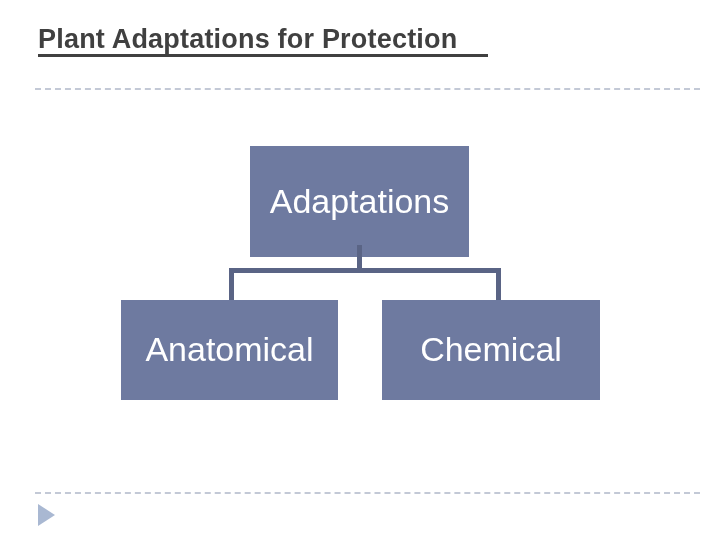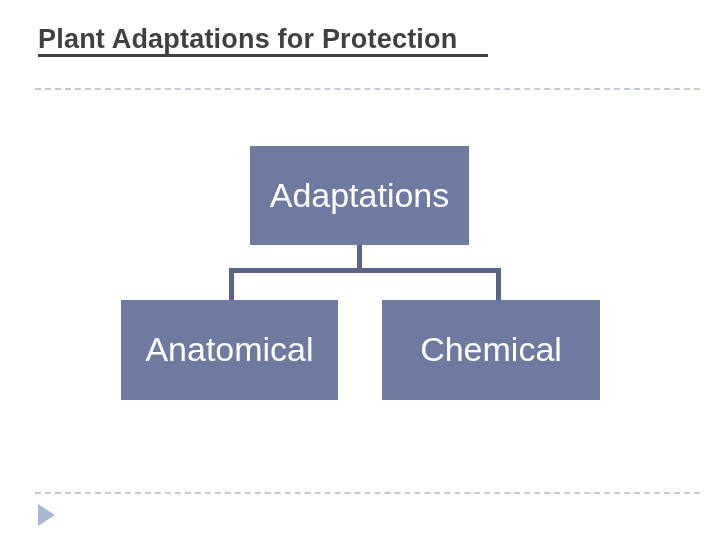--- a/index.html
+++ b/index.html
@@ -68,21 +68,21 @@
     font-size: 34px;
     font-weight: normal;
     line-height: 1.1;
     box-sizing: border-box;
     padding: 0 4px;
   }
   #node-root {
     left: 250px;
     top: 146px;
     width: 219px;
-    height: 99px;
+    height: 111px;
   }
   #node-left {
     left: 121px;
     top: 300px;
     width: 217px;
     height: 100px;
   }
   #node-right {
     left: 382px;
     top: 300px;

